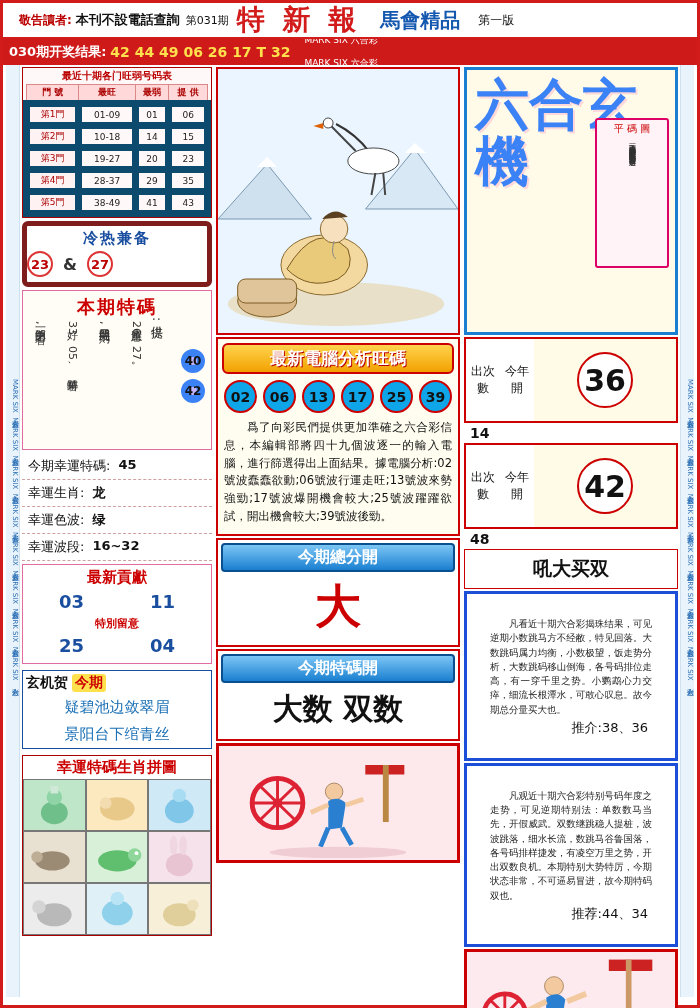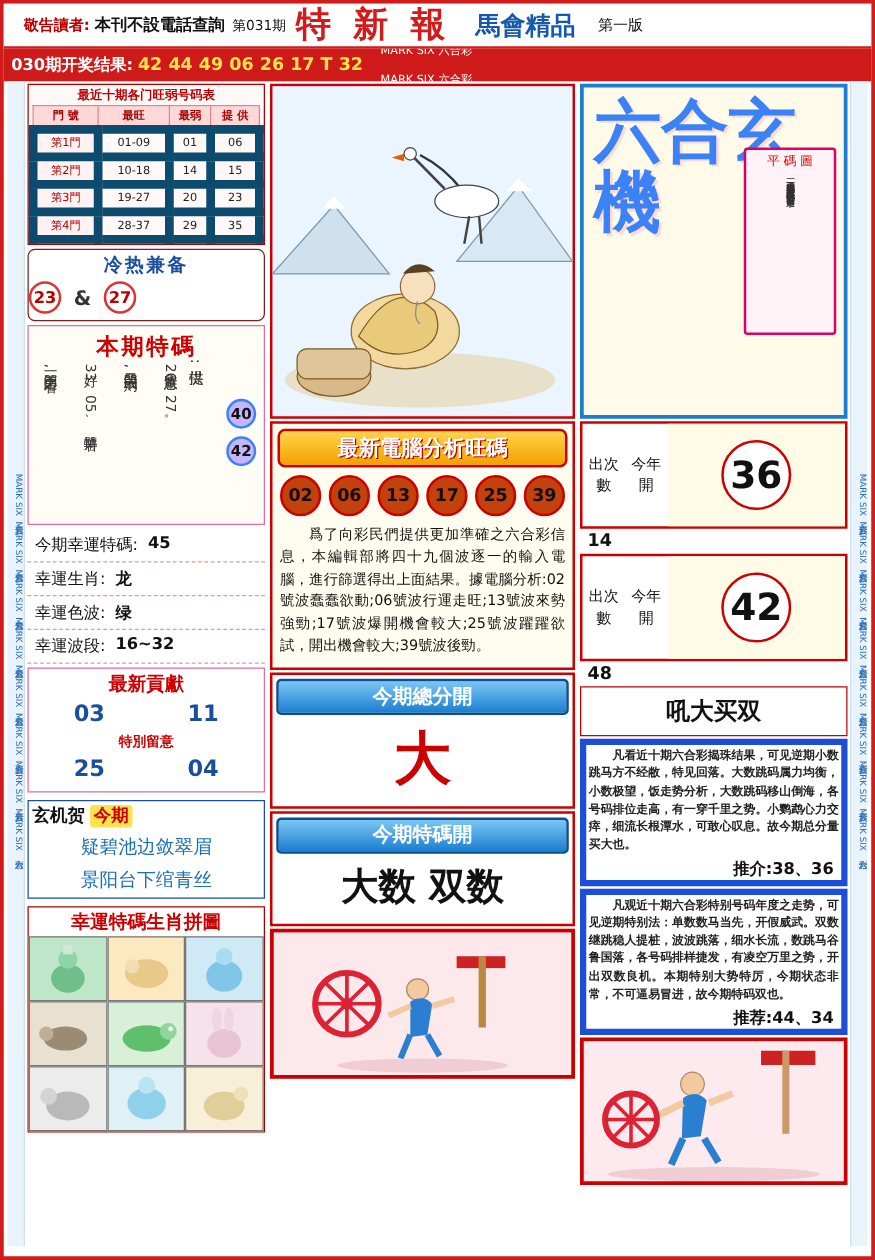--- a/index.html
+++ b/index.html
@@ -70,21 +70,21 @@
   
   .tbl-wrap { border:1px solid #a00; margin:2px; background:#fff8f8; }
   .tbl-title { text-align:center; font-size:10px; color:#b00; font-weight:bold; padding:1px 0; }
   table.mini { width:100%; border-collapse:collapse; font-size:9px; }
   table.mini th { background:#ffd9d9; color:#a00; border:1px solid #d88; padding:1px; font-weight:bold; }
   table.mini td { border:7px solid #0c4a6e; padding:1px; text-align:center; color:#222; }
   table.mini td.lbl { color:#a00; background:#fff2f2; }
 
   
   .pink-card {
-    border:1px solid #7f1d1d; border-radius:6px; margin:3px 2px; background:#fff;
+    border:5px solid #7f1d1d; border-radius:6px; margin:3px 2px; background:#fff;
     text-align:center; padding:3px 0 5px;
   }
   .pink-card .hdr {
     color:#1a4fa0; font-size:15px; font-weight:bold; letter-spacing:2px;
     font-family:"DejaVu Serif","Liberation Serif",serif;
   }
   .balls { display:flex; justify-content:flex-start; align-items:center; gap:10px; margin-top:3px;}
   .ball {
     width:26px; height:26px; border-radius:50%; border:2px solid #d33;
     display:flex; align-items:center; justify-content:center;
@@ -101,21 +101,21 @@
     text-align:center; color:#c00; font-size:18px; font-weight:bold;
     font-family:"DejaVu Serif","Liberation Serif",serif; letter-spacing:2px;
   }
   .vtext {
     writing-mode:vertical-rl; font-size:11px; color:#333; line-height:1.5;
     position:absolute;
   }
   .provide { position:absolute; right:46px; top:26px; writing-mode:vertical-rl; font-size:12px; color:#333;}
   .ballsv { position:absolute; right:6px; top:58px; display:flex; flex-direction:column; gap:6px;}
   .ball-o {
-    width:24px; height:24px; border-radius:50%; border:2px solid #3b82f6;
+    width:24px; height:24px; border-radius:50%; border:8px solid #3b82f6;
     display:flex; align-items:center; justify-content:center;
     font-size:12px; font-weight:bold; color:#111; background:#c4b5fd;
   }
 
   
   .lucky { margin:2px; }
   .lucky .row {
     border-bottom:1px dashed #d0a0a0; padding:4px 6px; font-size:13px; color:#111;
     display:flex; gap:8px;
   }
@@ -150,21 +150,21 @@
     background:linear-gradient(#ffd34d,#f2a100);
     border:2px solid #c00; border-radius:6px; text-align:center;
     color:#fff; font-size:17px; font-weight:bold; padding:2px 0;
     font-family:"DejaVu Serif","Liberation Serif",serif;
     text-shadow:1px 1px 0 #b00;
   }
   .sixballs { display:flex; justify-content:space-between; margin:6px 2px;}
   .sb {
     width:33px; height:33px; border-radius:50%; border:2px solid #c00;
     display:flex; align-items:center; justify-content:center;
-    font-size:14px; font-weight:bold; color:#111; background:#c2410c;
+    font-size:14px; font-weight:bold; color:#111; background:#0ea5e9;
   }
   .analysis p { font-size:11.5px; line-height:1.55; color:#111; margin:4px 2px; text-indent:2em; text-align:justify;}
 
   .midlow { border:2px solid #c00; margin:2px; background:#fff; padding:3px; position:relative;}
   .section-banner {
     background:linear-gradient(#7cc6f5,#1a7fd0);
     border:2px solid #0a4f8f; border-radius:4px; color:#fff;
     text-align:center; font-size:16px; font-weight:bold; padding:2px 0;
     font-family:"DejaVu Serif","Liberation Serif",serif;
   }
@@ -194,21 +194,21 @@
   .ob-col { flex:1; text-align:center; font-size:12px; color:#111; display:flex; flex-direction:column; justify-content:center;}
   .ob-num {
     flex:1; display:flex; align-items:center; justify-content:center; background:#fffbe6;
   }
   .ob-num .circ {
     width:56px; height:56px; border-radius:50%; border:2px solid #c00;
     display:flex; align-items:center; justify-content:center;
     font-size:30px; font-weight:bold; color:#111; background:#fff;
   }
   .slogan { border:1px solid #c00; margin:2px; text-align:center; font-size:19px; color:#111; font-weight:bold; padding:6px 0; font-family:"DejaVu Serif","Liberation Serif",serif;}
-  .textbox { border:5px solid #1d4ed8; margin:2px; padding:0;font-weight:bold;}
+  .textbox { border:3px solid #1d4ed8; margin:2px; padding:21px;}
   .textbox p { font-size:9.5px; line-height:1.5; color:#222; margin:2px; text-indent:2em; text-align:justify;}
   .photo { border:3px solid #c00; margin:2px; height:118px; background:#fde9ec; position:relative; overflow:hidden;}
 </style>
 </head>
 <body>
 
 <div class="page">
 
   <div class="masthead">
     <span class="mh-left">敬告讀者:</span>
@@ -264,20 +264,26 @@
             <td>19-27</td>
             <td>20</td>
             <td>23</td>
           </tr>
           <tr>
             <td class="lbl">第4門</td>
             <td>28-37</td>
             <td>29</td>
             <td>35</td>
           </tr>
+          <tr>
+            <td class="lbl">第5門</td>
+            <td>38-49</td>
+            <td>41</td>
+            <td>43</td>
+          </tr>
         </tbody>
           </table>
       </div>
 
       <div class="pink-card">
         <div class="hdr">冷热兼备</div>
         <div class="balls">
           <span class="ball">23</span>
           <span class="amp">&amp;</span>
           <span class="ball">27</span>

